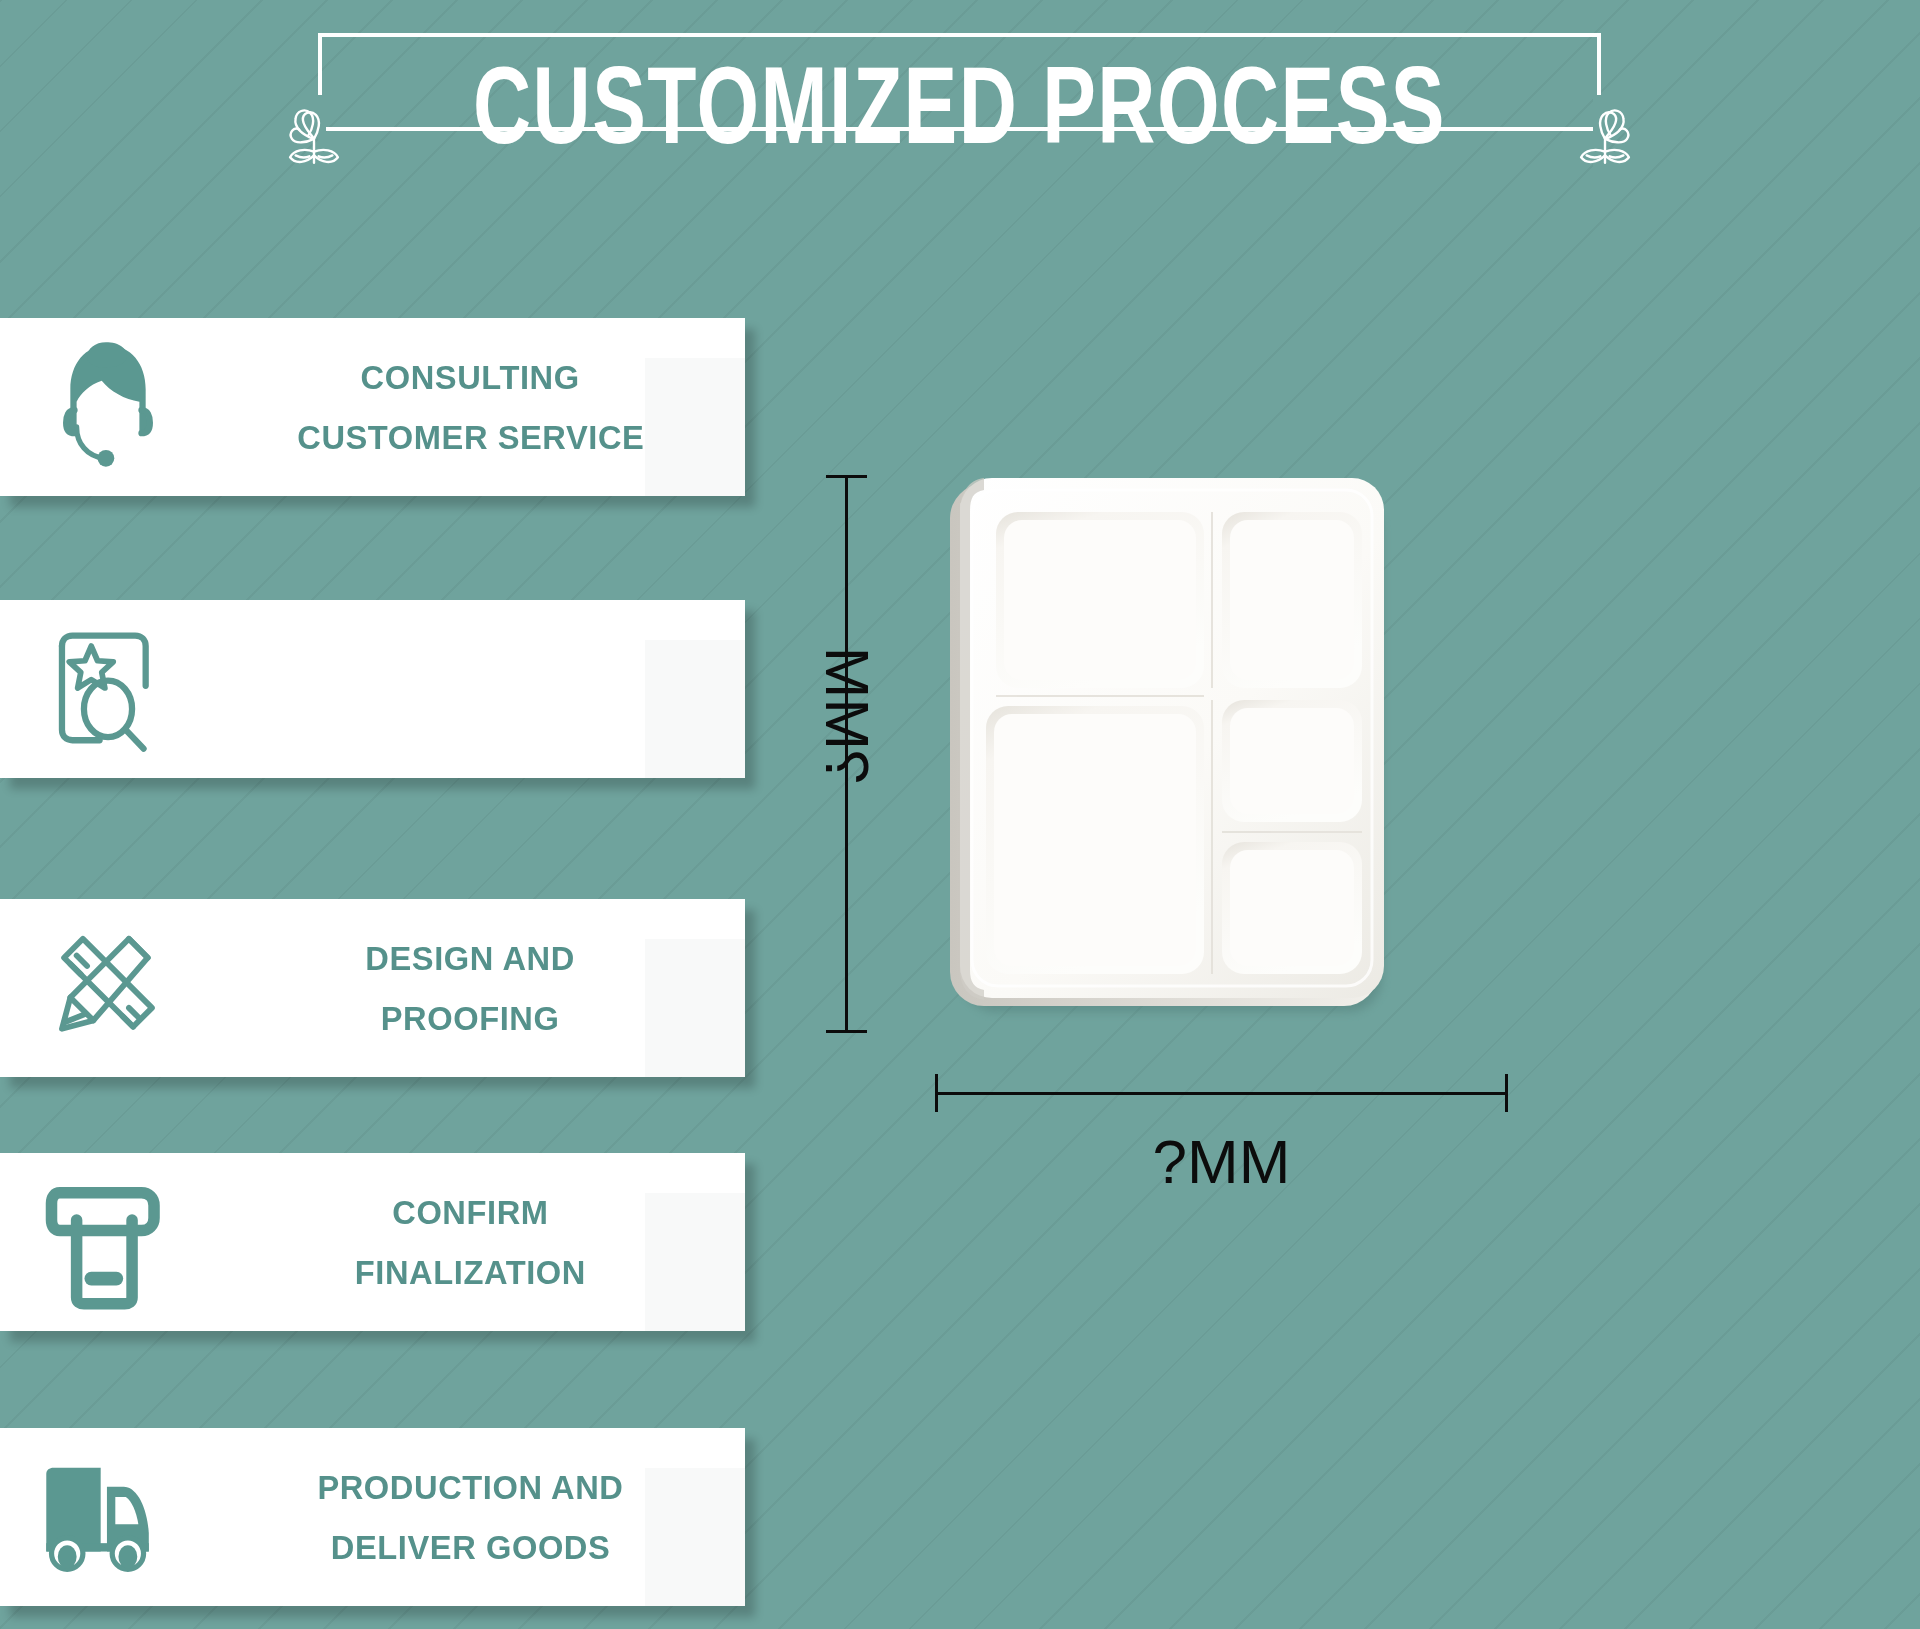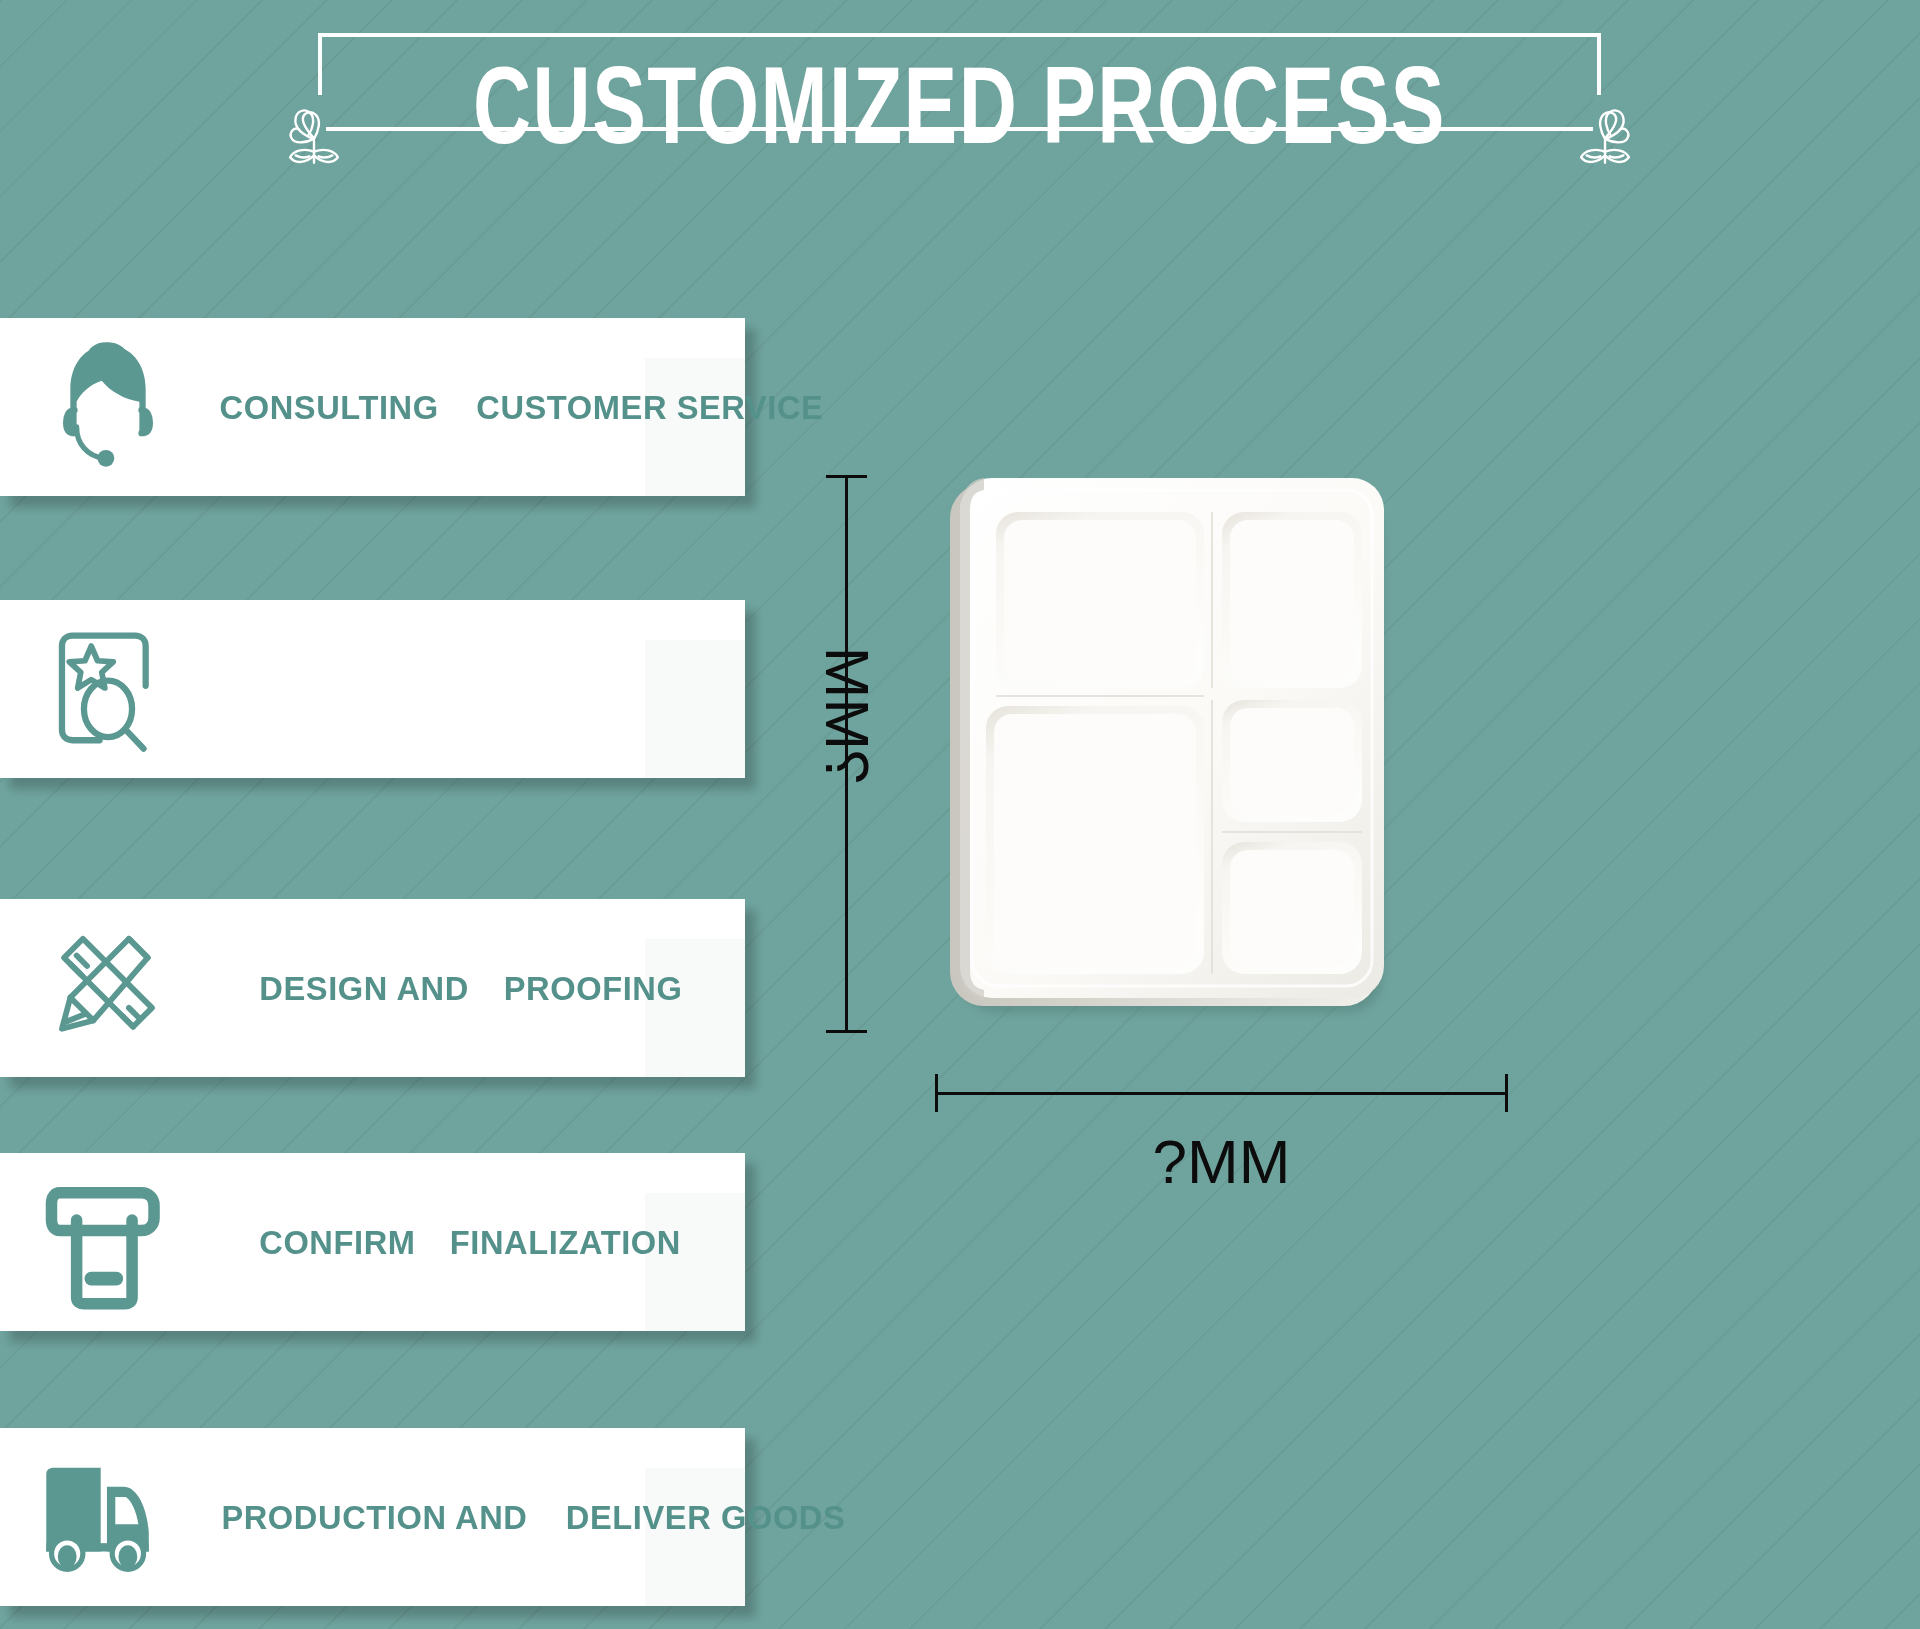--- a/index.html
+++ b/index.html
@@ -115,21 +115,21 @@
     align-items: center;
     justify-content: center;
     position: relative;
     z-index: 1;
   }
   .card-icon svg { display: block; }
 
   .card-text {
     flex: 1;
     display: flex;
-    flex-direction: row;
+    flex-direction: column;
     align-items: center;
     justify-content: center;
     gap: 26px;
     color: #55918b;
     font-size: 34px;
     font-weight: 700;
     letter-spacing: 0.6px;
     line-height: 1;
     position: relative;
     z-index: 2;

